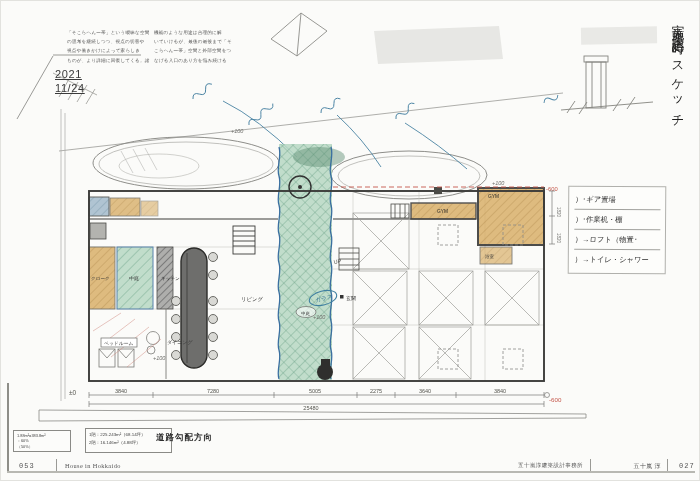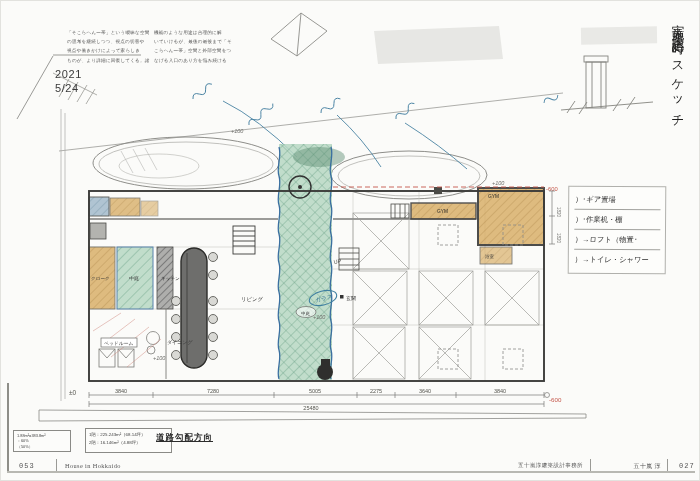--- a/index.html
+++ b/index.html
@@ -1,20 +1,20 @@
 <!DOCTYPE html>
 <html><head>
 <meta charset="utf-8">
 <style>
   html,body{margin:0;padding:0;background:#d8d8d4;}
   #page{position:relative;width:700px;height:481px;background:#fbfbf9;overflow:hidden;
         font-family:"Liberation Sans",sans-serif;border:1px solid #e2e2de;box-sizing:border-box;}
   .abs{position:absolute;}
   #planSvg{position:absolute;left:0;top:0;}
-  .date{font-size:11px;color:#3a3a3a;letter-spacing:.6px;line-height:14px;font-weight:500;}
+  .date{font-size:11px;color:#3a3a3a;letter-spacing:.6px;line-height:14px;font-weight:500;text-decoration:underline;}
   .introcol{font-size:4.6px;line-height:9.2px;color:#575757;letter-spacing:.2px;white-space:nowrap;}
   .sidetitle{writing-mode:vertical-rl;font-family:"Liberation Serif",serif;font-size:12.5px;
              letter-spacing:3.5px;color:#1e1e1e;}
   .notescard{width:98px;height:88px;border:1px solid #b0b0ac;background:#fdfdfb;transform:rotate(.4deg);
              padding:3px 4px 0 6px;box-sizing:border-box;}
   .noteline{font-size:7.3px;color:#2e2e2e;border-bottom:1px solid #a2a29e;height:19px;line-height:19px;
             white-space:nowrap;transform:skewX(-4deg);}
   .infobox{border:1px solid #8a8a86;background:#fcfcfa;color:#444;box-sizing:border-box;padding:2px 3px;}
   .ib1{font-size:3.9px;line-height:5.4px;}
   .ib2{font-size:4.4px;line-height:8px;}
@@ -317,21 +317,21 @@
         <line x1="548" y1="243" x2="554" y2="243"></line>
     </g>
     <text x="556" y="206" font-size="4.5" fill="#6e6e6a" transform="rotate(90 556 206)">1820</text>
     <text x="556" y="232" font-size="4.5" fill="#6e6e6a" transform="rotate(90 556 232)">1820</text>
 
     <polygon points="38,409 585,413 585,417 38,420" fill="none" stroke="#8a8a86" stroke-width=".8"></polygon>
   </svg>
 
   <div class="abs date" style="left:54px;top:66px;">
     <div>2021</div>
-    <div>5/24</div>
+    <div>11/24</div>
   </div>
 
   <div class="abs introcol" style="left:66px;top:27px;">
     <div>「そこらへん一帯」という曖昧な空間</div>
     <div>の思考を継続しつつ、視点の切替や</div>
     <div>視点や働きかけによって家らしき</div>
     <div>ものが、より詳細に回復してくる。諸</div>
   </div>
   <div class="abs introcol" style="left:153px;top:27px;">
     <div>機能のような用途は合理的に解</div>
@@ -352,21 +352,21 @@
   <div class="abs infobox ib1" style="left:12px;top:429px;width:58px;height:22px;">
     <div>1.88m²=383.8m²</div>
     <div>：60%</div>
     <div>（50%）</div>
   </div>
   <div class="abs infobox ib2" style="left:84px;top:427px;width:87px;height:25px;">
     <div>1階：225.243m²（68.14坪）</div>
     <div>2階：16.146m²（4.88坪）</div>
   </div>
 
-  <div class="abs roadlabel" style="left:155px;top:431px;text-decoration:underline;">道路勾配方向</div>
+  <div class="abs roadlabel" style="left:155px;top:431px;">道路勾配方向</div>
 
   <div class="abs footnum" style="left:18px;top:461px;">053</div>
   <div class="abs fvline" style="left:55px;top:458px;"></div>
   <div class="abs foottxt" style="left:64px;top:461px;">House in Hokkaido</div>
   <div class="abs foottxt" style="left:498px;top:461px;width:84px;text-align:right;font-size:5.5px;">五十嵐淳建築設計事務所</div>
   <div class="abs fvline" style="left:589px;top:458px;"></div>
   <div class="abs foottxt" style="left:598px;top:461px;width:62px;text-align:right;font-size:6px;">五十嵐 淳</div>
   <div class="abs fvline" style="left:666px;top:458px;"></div>
   <div class="abs footnum" style="left:678px;top:461px;">027</div>
 

